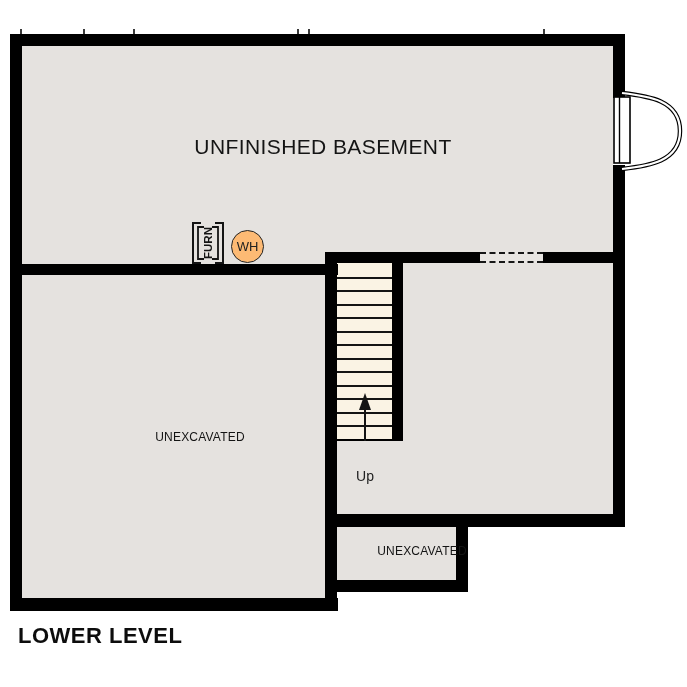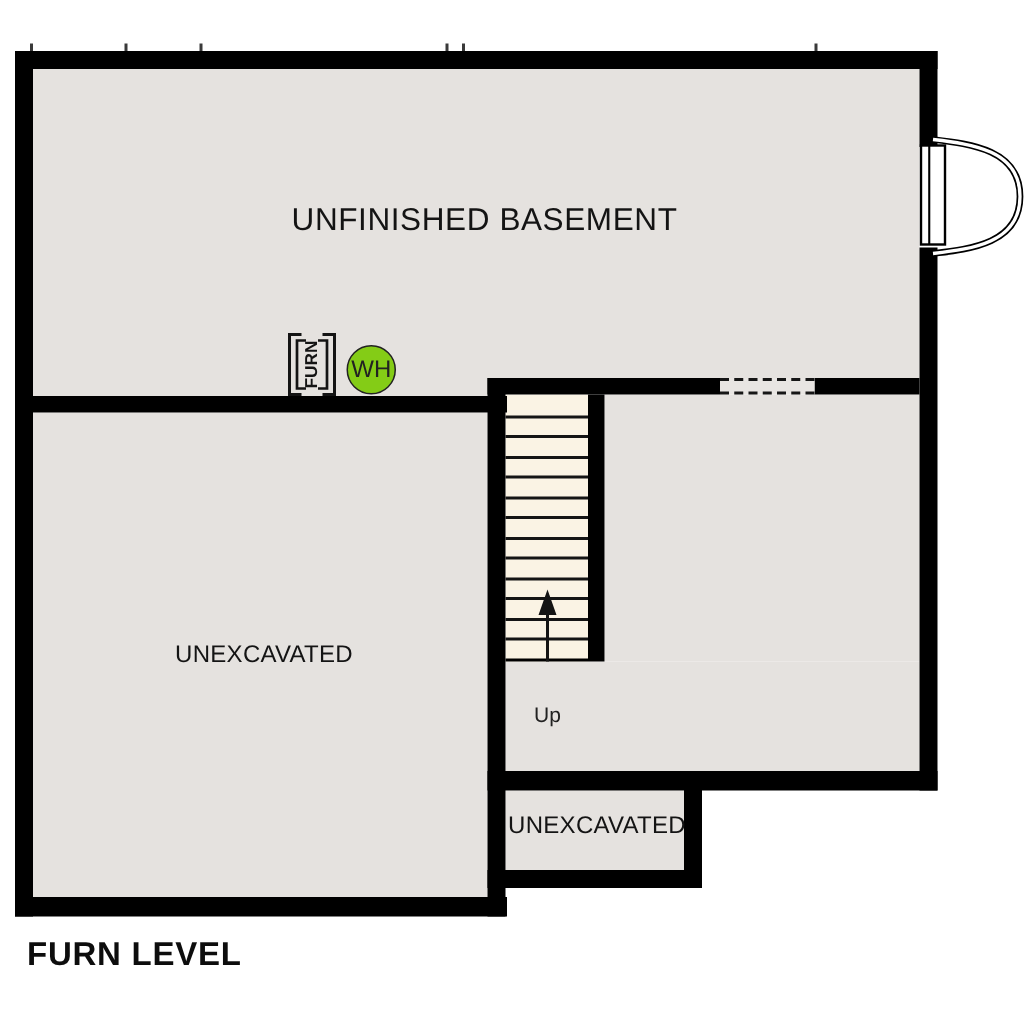--- a/index.html
+++ b/index.html
@@ -4,38 +4,38 @@
 <style>
   html,body{margin:0;padding:0;background:#fff;}
   .plan{position:relative;width:687px;height:687px;background:#ffffff;overflow:hidden;
         font-family:"Liberation Sans",sans-serif;color:#111;}
   .wall{position:absolute;background:#000;}
   .floor{position:absolute;background:#e5e2df;}
   .tick{position:absolute;width:2px;height:5px;background:#3a3a3a;}
   .lbl{position:absolute;transform:translate(-50%,-50%);white-space:nowrap;
        font-weight:normal;color:#141414;}
   .lbl-basement{font-size:21px;letter-spacing:.4px;}
-  .lbl-room{font-size:16px;letter-spacing:.2px;}
+  .lbl-room{font-size:12px;letter-spacing:.2px;margin-left:24px;}
   .lbl-up{font-weight:normal;font-size:14px;color:#222;}
   .title{position:absolute;transform:translate(0,-50%);font-weight:bold;font-size:22px;
          letter-spacing:.5px;color:#0d0d0d;white-space:nowrap;}
   .stairs{position:absolute;left:337px;top:263px;width:55px;height:178px;
           background:#faf3e4;border-bottom:2px solid #000;box-sizing:border-box;}
   .tread-line{position:absolute;left:0;right:0;height:1.5px;background:#141414;}
   .opening{position:absolute;left:480px;top:252px;width:63px;height:11px;
            background:#e8e5e2;border-top:2px dashed #161616;border-bottom:2px dashed #161616;
            box-sizing:border-box;}
   .arrow-line{position:absolute;left:364px;top:400px;width:2px;height:41px;background:#141414;}
   .arrow-head{position:absolute;left:359px;top:393px;width:0;height:0;
               border-left:6px solid transparent;border-right:6px solid transparent;
               border-bottom:17px solid #141414;}
   .wh{position:absolute;left:231px;top:230px;width:33px;height:33px;box-sizing:border-box;
-      border:1.5px solid #222;border-radius:50%;background:#84cc16;
+      border:1.5px solid #222;border-radius:50%;background:#fdba74;
       display:flex;align-items:center;justify-content:center;
-      font-size:16px;color:#222;}
+      font-size:13px;color:#222;}
   svg{position:absolute;overflow:visible;}
 </style>
 </head>
 <body>
 
 <div class="plan">
 
   <div class="floor" style="left:22px;top:46px;width:591px;height:206px;"></div>
   <div class="floor" style="left:22px;top:252px;width:303px;height:12px;"></div>
   <div class="floor" style="left:22px;top:275px;width:303px;height:323px;"></div>
@@ -100,15 +100,15 @@
 
   <div class="wh">
     <span>WH</span>
   </div>
 
   <div class="lbl lbl-basement" style="left:323px;top:147px;">UNFINISHED BASEMENT</div>
   <div class="lbl lbl-room" style="left:176px;top:437px;">UNEXCAVATED</div>
   <div class="lbl lbl-room" style="left:398px;top:551px;">UNEXCAVATED</div>
   <div class="lbl lbl-up" style="left:365px;top:476px;">Up</div>
 
-  <div class="title" style="left:18px;top:636px;">FURN LEVEL</div>
+  <div class="title" style="left:18px;top:636px;">LOWER LEVEL</div>
 
 </div>
 
 </body></html>

